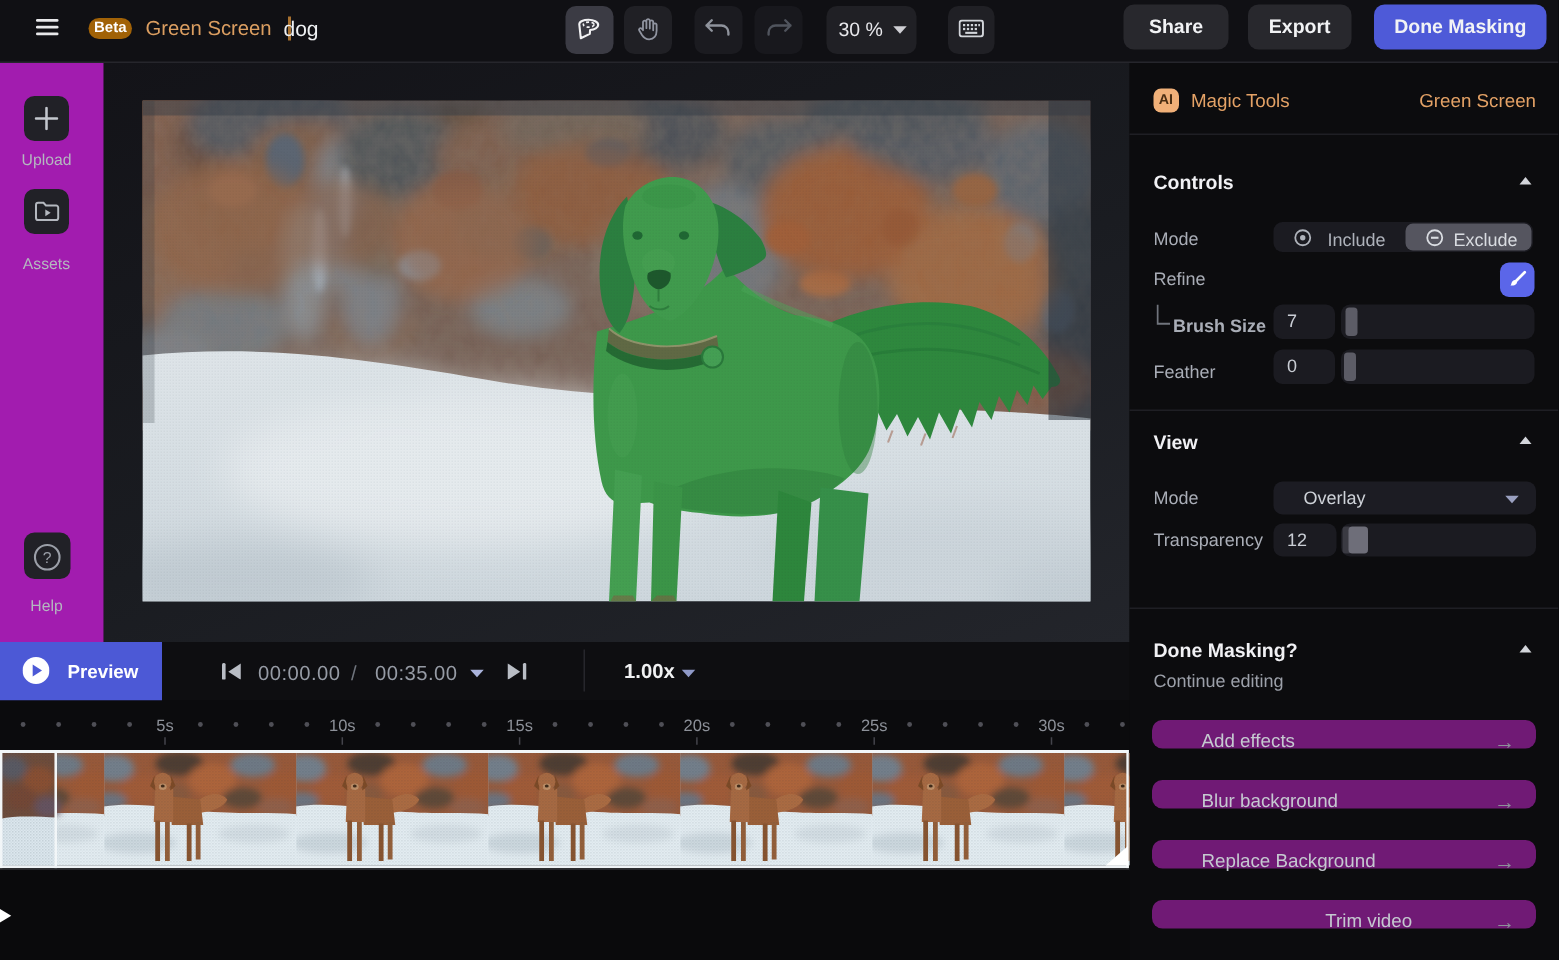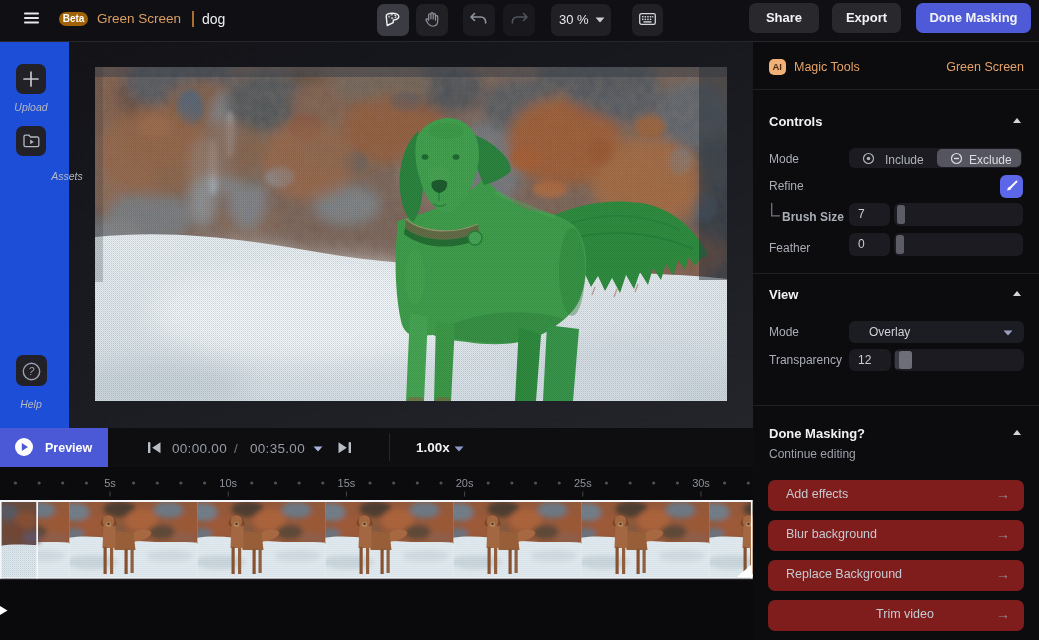--- a/index.html
+++ b/index.html
@@ -9,41 +9,41 @@
   .abs { position:absolute; }
 
   
   #topbar { left:0; top:0; width:1039px; height:42px; background:#101014;
     border-bottom:1px solid #26262c; }
   .tbtn { position:absolute; top:3.5px; height:32px; border-radius:7px; }
   .pillbtn { position:absolute; top:3px; height:30px; border-radius:7px;
     color:#f2f3f5; font-size:13px; font-weight:bold; text-align:center; }
 
   
-  #sidebar { left:0; top:42px; width:69px; height:386px; background:#1d4ed8;font-style:italic; }
+  #sidebar { left:0; top:42px; width:69px; height:386px; background:#a21caf; }
   .stile { position:absolute; left:16px; width:30px; height:30px; border-radius:7px;
     background:#212127; }
   .slabel { position:absolute; left:0; width:62px; text-align:center; color:#b4b8bf;
     font-size:10.5px; }
 
   
   #canvas { left:69px; top:42px; width:684px; height:386px;
     background:linear-gradient(160deg,#131318 0%,#1a1c21 55%,#23252b 100%); }
 
   
   #panel { left:753px; top:42px; width:286px; height:598px; background:#0c0c0e;
     color:#a9adb6; font-size:12px; }
   .pdiv { position:absolute; left:0; width:286px; height:1px; background:#1f1f24; }
   .phead { position:absolute; left:16px; color:#f1f1f4; font-size:13px; font-weight:bold; }
   .plabel { position:absolute; left:16px; color:#a9adb6; font-size:12px; }
   .pbox { position:absolute; background:#1b1b21; border-radius:6px; color:#c9cdd4;
     font-size:12px; }
-  .dmbtn { position:absolute; left:15px; width:256px; height:31px; background:#7f1d1d;
+  .dmbtn { position:absolute; left:15px; width:256px; height:19px; background:#701a75;
     border-radius:7px; color:#c5c9d0; font-size:12.5px; line-height:29.5px;
-    padding-left:18px; }
+    padding-left:33px; }
   .dmbtn .arr { position:absolute; right:14px; top:0; color:#8d919a; font-size:14px; }
   .caret-up { position:absolute; width:0; height:0; border-left:4.5px solid transparent;
     border-right:4.5px solid transparent; border-bottom:5px solid #d3d5da; }
 
   
   #prevrow { left:0; top:428px; width:753px; height:38.5px; background:#0e0e11; }
   #belowstrip { left:0; top:580px; width:753px; height:60px; background:#0a0a0c; }
 </style>
 </head>
 <body>
@@ -201,21 +201,21 @@
     <svg class="abs" style="left:24px;top:12px" width="16" height="13">
       <g fill="#e8e8ea">
           <rect x="0" y="0.6" width="15" height="1.9" rx="0.9"></rect>
       <rect x="0" y="5.1" width="15" height="1.9" rx="0.9"></rect>
       <rect x="0" y="9.6" width="15" height="1.9" rx="0.9"></rect>
         </g>
     </svg>
     <div class="abs" style="left:59px;top:12px;width:29px;height:14px;border-radius:7px;background:#a16207;color:#fff;font-size:10px;font-weight:bold;text-align:center;line-height:14px;">Beta</div>
     <div class="abs" style="left:97px;top:11px;font-size:13.5px;color:#db9e61;">Green Screen</div>
     <div class="abs" style="left:192px;top:11px;width:1.6px;height:16px;background:#a8712f;"></div>
-    <div class="abs" style="left:202px;top:11px;font-size:14px;color:#eef0f2;">dog</div>
+    <div class="abs" style="left:189px;top:11px;font-size:14px;color:#eef0f2;">dog</div>
 
     <div class="tbtn" style="left:376.5px;width:32px;background:#3b3b44;"></div>
     <svg class="abs" style="left:383px;top:10px" width="19" height="19" viewBox="0 0 19 19">
       <path d="M4.2 15.5 L3.2 6.2 C3.2 4.4 6 3.2 9.3 3.2 C12.8 3.2 15.8 4.6 15.8 6.6 C15.8 8.4 13.4 9.8 10.4 10 L10.2 12.6 Z" fill="none" stroke="#f2f2f4" stroke-width="1.4" stroke-linejoin="round"></path>
       <ellipse cx="9.5" cy="6.4" rx="3.6" ry="1.7" fill="none" stroke="#f2f2f4" stroke-width="1.1" stroke-dasharray="2 1.6"></ellipse>
     </svg>
     <div class="tbtn" style="left:415.5px;width:32px;background:#202025;"></div>
     <svg class="abs" style="left:423px;top:11px" width="17" height="17" viewBox="0 0 24 24">
       <path d="M8 13 V5.5 a1.6 1.6 0 0 1 3.2 0 V11 M11.2 11 V4 a1.6 1.6 0 0 1 3.2 0 V11 M14.4 11.3 V5.2 a1.6 1.6 0 0 1 3.2 0 V13 M17.6 13 V8 a1.6 1.6 0 0 1 3.2 0 v5.5 c0 4.8-2.6 8-7 8 c-3.6 0-5-1.4-6.6-3.8 L4.5 13.2 c-0.9-1.4 0.7-2.9 2.1-1.9 L8 12.6" fill="none" stroke="#9094a0" stroke-width="1.7" stroke-linecap="round" stroke-linejoin="round"></path>
     </svg>
@@ -261,21 +261,21 @@
           <line x1="1" y1="8" x2="15" y2="8"></line>
         </g>
       </svg>
     <div class="slabel" style="top:59px;">Upload</div>
 
     <div class="stile" style="top:84px;"></div>
     <svg class="abs" style="left:23px;top:92px" width="17" height="14" viewBox="0 0 17 14">
       <path d="M1 2.6 a1.4 1.4 0 0 1 1.4 -1.4 H6 l1.6 1.8 H14.4 a1.4 1.4 0 0 1 1.4 1.4 V11.3 a1.4 1.4 0 0 1 -1.4 1.4 H2.4 A1.4 1.4 0 0 1 1 11.3 Z" fill="none" stroke="#b4b8bf" stroke-width="1.3"></path>
       <path d="M7.2 5.6 L10.8 7.9 L7.2 10.2 Z" fill="#b4b8bf"></path>
     </svg>
-    <div class="slabel" style="top:128px;margin-left:36px;">Assets</div>
+    <div class="slabel" style="top:128px;">Assets</div>
 
     <div class="stile" style="top:313px;width:31px;height:31px;"></div>
     <svg class="abs" style="left:21px;top:318.5px" width="21" height="21" viewBox="0 0 21 21">
       <circle cx="10.5" cy="10.5" r="8.2" fill="none" stroke="#9b9fa8" stroke-width="1.4"></circle>
       <text x="10.5" y="14.2" font-size="10.5" fill="#9b9fa8" text-anchor="middle" font-family="Liberation Sans">?</text>
     </svg>
     <div class="slabel" style="top:356px;">Help</div>
   </div>
 
   <div id="panel" class="abs">

